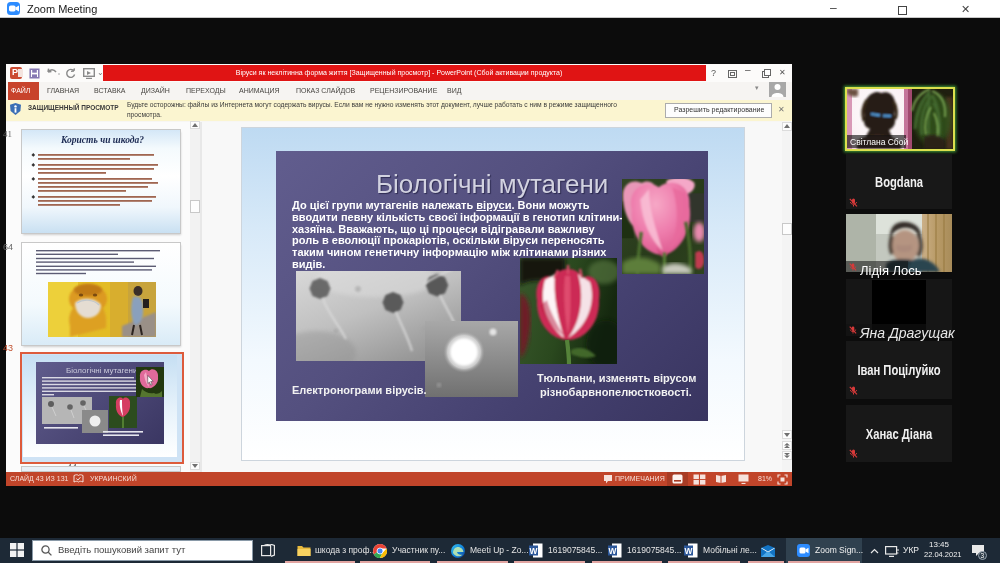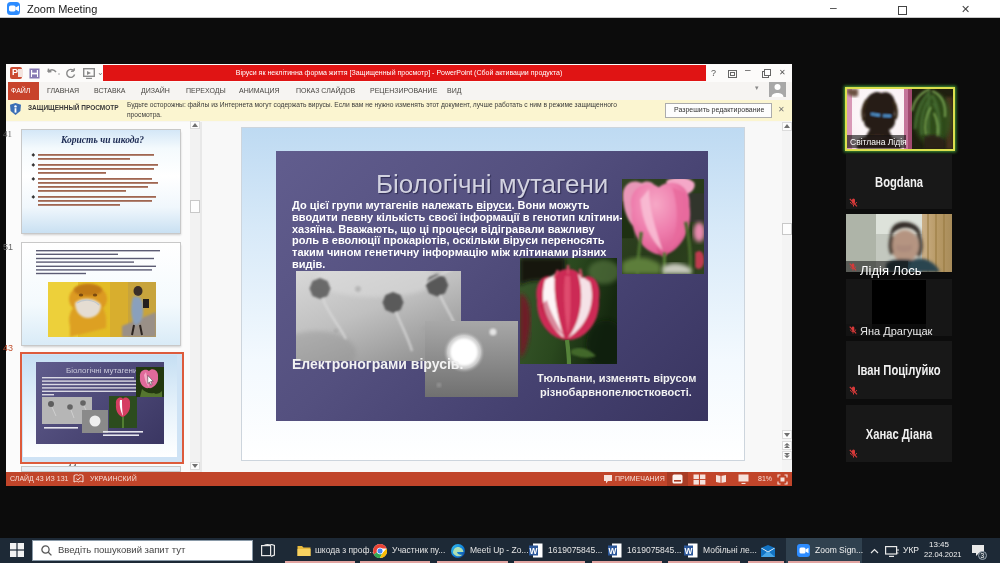--- a/index.html
+++ b/index.html
@@ -207,21 +207,21 @@
     <path d="M17 42 C14 24,24 14,34 20 C38 8,58 8,62 20 C72 14,82 24,79 42 C80 66,64 82,48 82 C32 82,16 66,17 42 Z" fill="#cc2c55"></path>
     <path d="M25 22 C19 44,26 66,44 80 C37 56,33 36,35 16 Z" fill="#ffffff" opacity="0.95"></path>
     <path d="M58 16 C64 36,62 62,48 80 C68 68,76 44,70 24 Z" fill="#f8f2f4" opacity="0.92"></path>
     <path d="M45 18 C43 38,45 60,48 76 C51 60,51 38,50 18 Z" fill="#e45574" opacity="0.8"></path>
     <path d="M20 48 C26 62,34 72,44 78 C37 66,30 54,27 42 Z" fill="#b81e42" opacity="0.5"></path>
     <path d="M34 20 l4 -8 M48 16 l0 -9 M62 20 l-2 -9" stroke="#d84868" stroke-width="2.4"></path>
   </g>
   <path d="M47 82 C48 90,49 98,49 106" stroke="#55833a" stroke-width="4.2" fill="none"></path>
   <path d="M51 92 C60 88,68 90,76 98 C66 102,56 98,51 96 Z" fill="#42682c" filter="url(#bl1)"></path>
 </svg>
-<div class="tx" style="left:292px;top:356px;font-size:14px;font-weight:bold;color:#f2f2f2;">Електронограми вірусів.</div>
+<div class="tx" style="left:292px;top:384px;font-size:11px;font-weight:bold;color:#f2f2f2;">Електронограми вірусів.</div>
 <div class="tx" style="left:537px;top:372px;font-size:11px;font-weight:bold;color:#f2f2f2;">Тюльпани, изменять вірусом</div>
 <div class="tx" style="left:540px;top:386px;font-size:11px;font-weight:bold;color:#f2f2f2;">різнобарвнопелюстковості.</div>
 
 <div class="abs" style="left:6px;top:472px;width:786px;height:14px;background:#c1452a;"></div>
 <div class="tx" style="left:10px;top:475px;font-size:7px;color:#f6ddd6;">СЛАЙД 43 ИЗ 131</div>
 <svg class="abs" style="left:73px;top:474px;" width="11" height="10" viewBox="0 0 11 10">
       <path d="M1 1.5 C3 0.5,4.5 0.5,5.5 1.5 C6.5 0.5,8 0.5,10 1.5 L10 8 C8 7,6.5 7,5.5 8 C4.5 7,3 7,1 8 Z" fill="none" stroke="#f6e2dc" stroke-width="1"></path>
       <path d="M3.5 4.5 l1.4 1.6 2.6 -3" fill="none" stroke="#f6e2dc" stroke-width="1"></path>
     </svg>
 <div class="tx" style="left:90px;top:475px;font-size:7px;color:#f6ddd6;">УКРАИНСКИЙ</div>
@@ -252,21 +252,21 @@
     </svg>
 <div class="tx" style="left:758px;top:475px;font-size:7px;color:#f6ddd6;">81%</div>
 <svg class="abs" style="left:777px;top:474px;" width="11" height="11" viewBox="0 0 11 11">
       <g fill="none" stroke="#f6e2dc" stroke-width="1.2">
         <path d="M1 3.5 V1 h2.5 M7.5 1 H10 v2.5 M10 7.5 V10 H7.5 M3.5 10 H1 V7.5"></path>
       </g>
       <rect x="3.5" y="3.5" width="4" height="4" fill="#f6e2dc"></rect>
     </svg>
 
 <div class="tx" style="left:3px;top:129px;font-size:9px;color:#666;font-family:Liberation Serif, serif;">41</div>
-<div class="tx" style="left:3px;top:242px;font-size:9px;color:#666;">51</div>
+<div class="tx" style="left:3px;top:242px;font-size:9px;color:#666;">64</div>
 <div class="tx" style="left:3px;top:343px;font-size:9px;color:#c0502f;">43</div>
 <div class="tx" style="left:19px;top:462px;font-size:9px;color:#666;margin-left:48px;">44</div>
 
 <div class="abs" style="left:22px;top:130px;width:158px;height:103px;background:linear-gradient(180deg,#d4e7f7 0%,#f4fafd 18%,#ffffff 45%,#f0f7fc 75%,#c9e0f2 100%);box-shadow:0 0 0 1px #c8c8c8,1px 2px 2px rgba(0,0,0,.18);"></div>
 <div class="tx" style="left:61px;top:135px;font-size:9.5px;font-weight:bold;font-style:italic;font-family:'Liberation Serif',serif;color:#1c2a52;">Користь чи шкода?</div>
 <svg class="abs" style="left:30px;top:152px;" width="144" height="76" viewBox="0 0 144 76">
   <g fill="#a06651">
     <rect x="8" y="2" width="116" height="1.8"></rect>
         <rect x="8" y="6" width="92" height="1.8"></rect>
     <rect x="8" y="12" width="120" height="1.8"></rect>
@@ -429,21 +429,21 @@
   </g>
   <g stroke="#76a050" stroke-width="2" fill="none" filter="url(#bl1)">
     <path d="M83 0 C73 4,67 12,65 22"></path>
     <path d="M85 2 C95 6,99 16,98 28"></path>
     <path d="M84 18 C79 26,77 36,79 46"></path>
     <path d="M87 24 C91 32,92 40,90 50"></path>
   </g>
   <path d="M77 48 C83 44,94 46,98 52 L98 60 L77 60 Z" fill="#2c2215" filter="url(#bl15)"></path>
 </svg>
 <div class="abs" style="left:847px;top:135px;width:59px;height:13px;background:rgba(15,15,15,.62);"></div>
-<div class="tx" style="left:850px;top:137px;font-size:8.5px;color:#fff;">Світлана Лідія</div>
+<div class="tx" style="left:850px;top:137px;font-size:8.5px;color:#fff;">Світлана Сбой</div>
 
 <div class="abs" style="left:846px;top:154px;width:106px;height:55px;background:#181818;"></div>
 <div class="abs" style="left:846px;top:174px;width:106px;text-align:center;font-size:14px;font-weight:bold;color:#f0f0f0;transform:scaleX(0.8);white-space:nowrap;">Bogdana</div>
 <svg class="abs" style="left:849px;top:198px;" width="9" height="9" viewBox="0 0 9 9">
       <rect x="3" y="0.5" width="3" height="5" rx="1.5" fill="#d83a3a"></rect>
       <path d="M1.5 4 C1.5 7,7.5 7,7.5 4 M4.5 6.8 v1.7" stroke="#d83a3a" stroke-width="1" fill="none"></path>
       <path d="M0.8 0.8 L8 8.4" stroke="#d83a3a" stroke-width="1.2"></path>
     </svg>
 
 <svg class="abs" style="left:846px;top:214px;" width="106" height="58" viewBox="0 0 106 58">
@@ -475,21 +475,21 @@
 <div class="tx" style="left:860px;top:263px;font-size:13px;color:#fff;">Лідія Лось</div>
 
 <div class="abs" style="left:846px;top:279px;width:106px;height:57px;background:#161616;"></div>
 <div class="abs" style="left:872px;top:280px;width:54px;height:54px;background:#000;"></div>
 <div class="abs" style="left:846px;top:324px;width:80px;height:12px;background:rgba(18,18,18,.6);"></div>
 <svg class="abs" style="left:849px;top:326px;" width="8" height="8" viewBox="0 0 9 9">
       <rect x="3" y="0.5" width="3" height="5" rx="1.5" fill="#d83a3a"></rect>
       <path d="M1.5 4 C1.5 7,7.5 7,7.5 4 M4.5 6.8 v1.7" stroke="#d83a3a" stroke-width="1" fill="none"></path>
       <path d="M0.8 0.8 L8 8.4" stroke="#d83a3a" stroke-width="1.2"></path>
     </svg>
-<div class="tx" style="left:860px;top:325px;font-size:11px;color:#e8e8e8;">Яна Драгущак</div>
+<div class="tx" style="left:860px;top:325px;font-size:14px;color:#e8e8e8;font-style:italic;">Яна Драгущак</div>
 
 <div class="abs" style="left:846px;top:341px;width:106px;height:58px;background:#181818;"></div>
 <div class="abs" style="left:846px;top:362px;width:106px;text-align:center;font-size:14px;font-weight:bold;color:#f0f0f0;transform:scaleX(0.8);white-space:nowrap;">Іван Поцілуйко</div>
 <svg class="abs" style="left:849px;top:386px;" width="9" height="9" viewBox="0 0 9 9">
       <rect x="3" y="0.5" width="3" height="5" rx="1.5" fill="#d83a3a"></rect>
       <path d="M1.5 4 C1.5 7,7.5 7,7.5 4 M4.5 6.8 v1.7" stroke="#d83a3a" stroke-width="1" fill="none"></path>
       <path d="M0.8 0.8 L8 8.4" stroke="#d83a3a" stroke-width="1.2"></path>
     </svg>
 
 <div class="abs" style="left:846px;top:405px;width:106px;height:57px;background:#181818;"></div>

